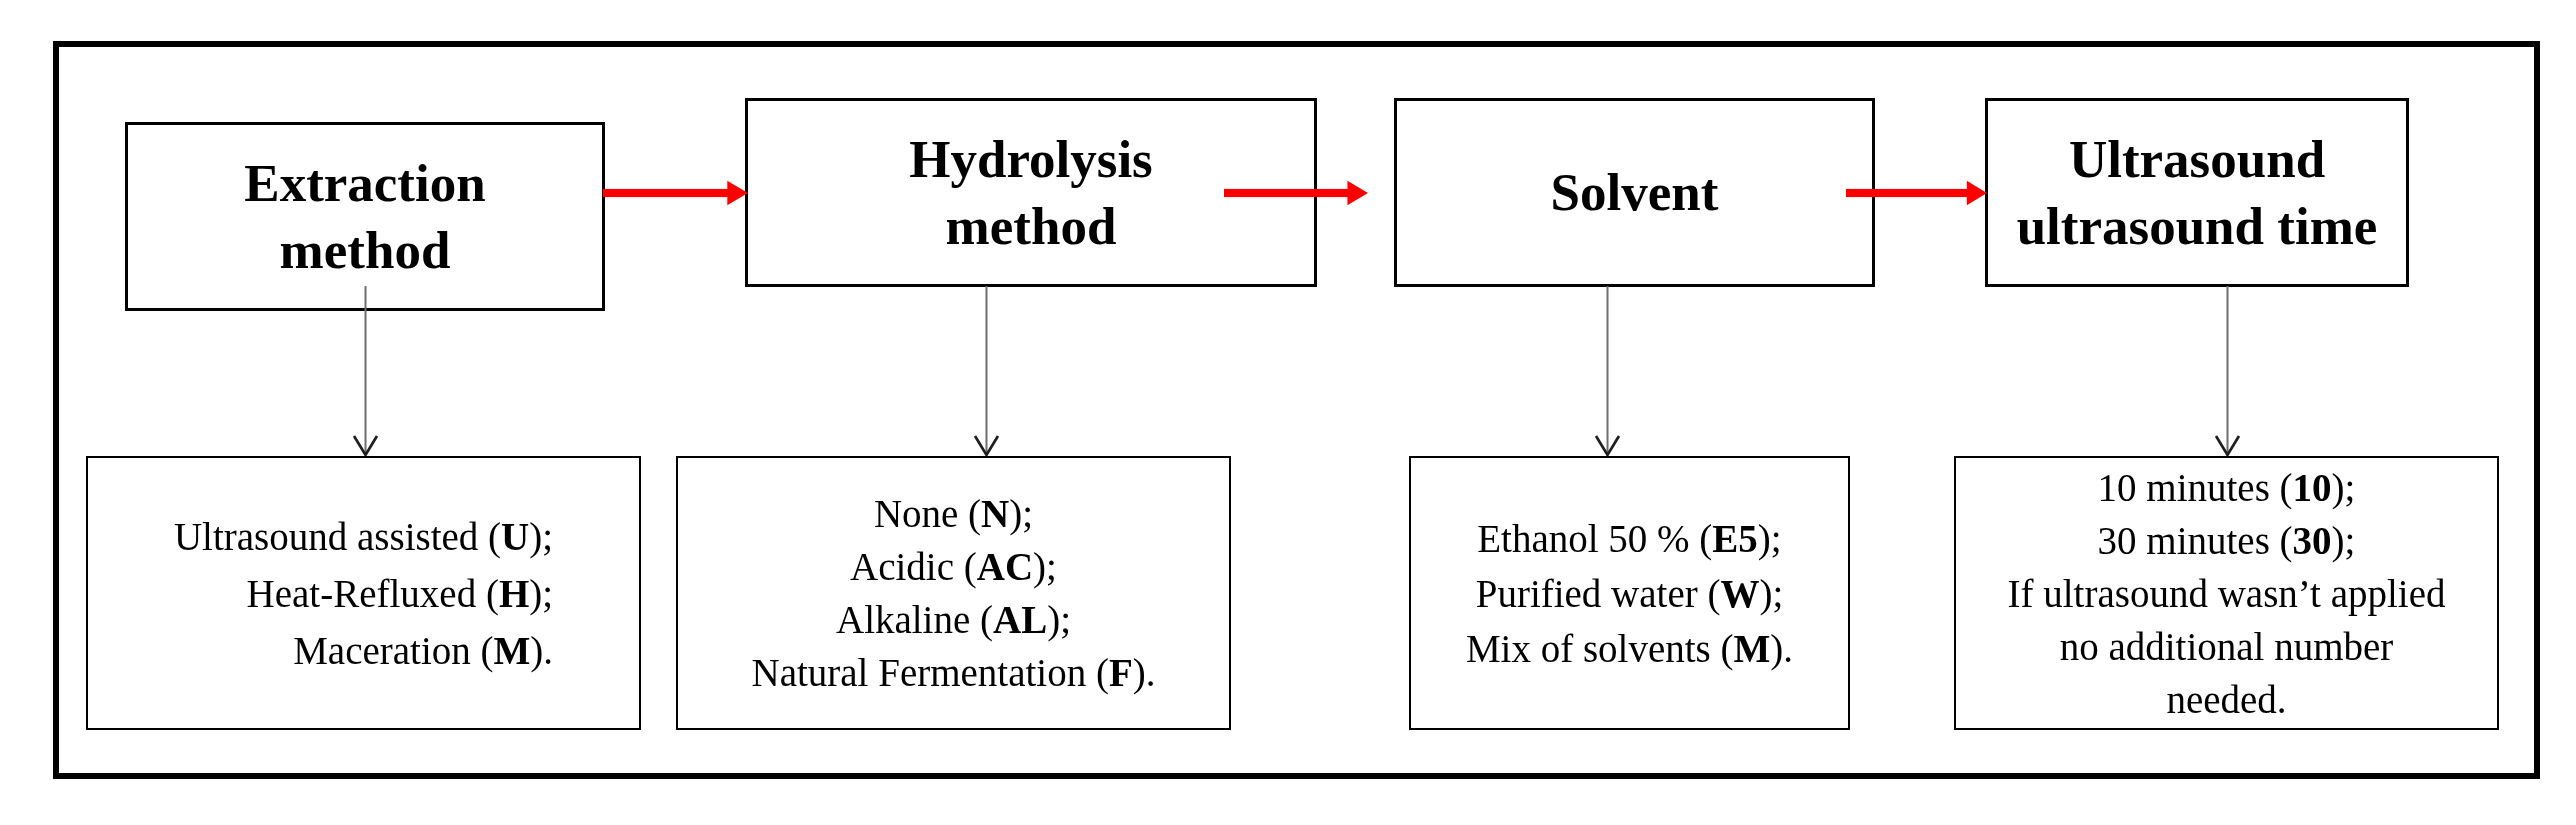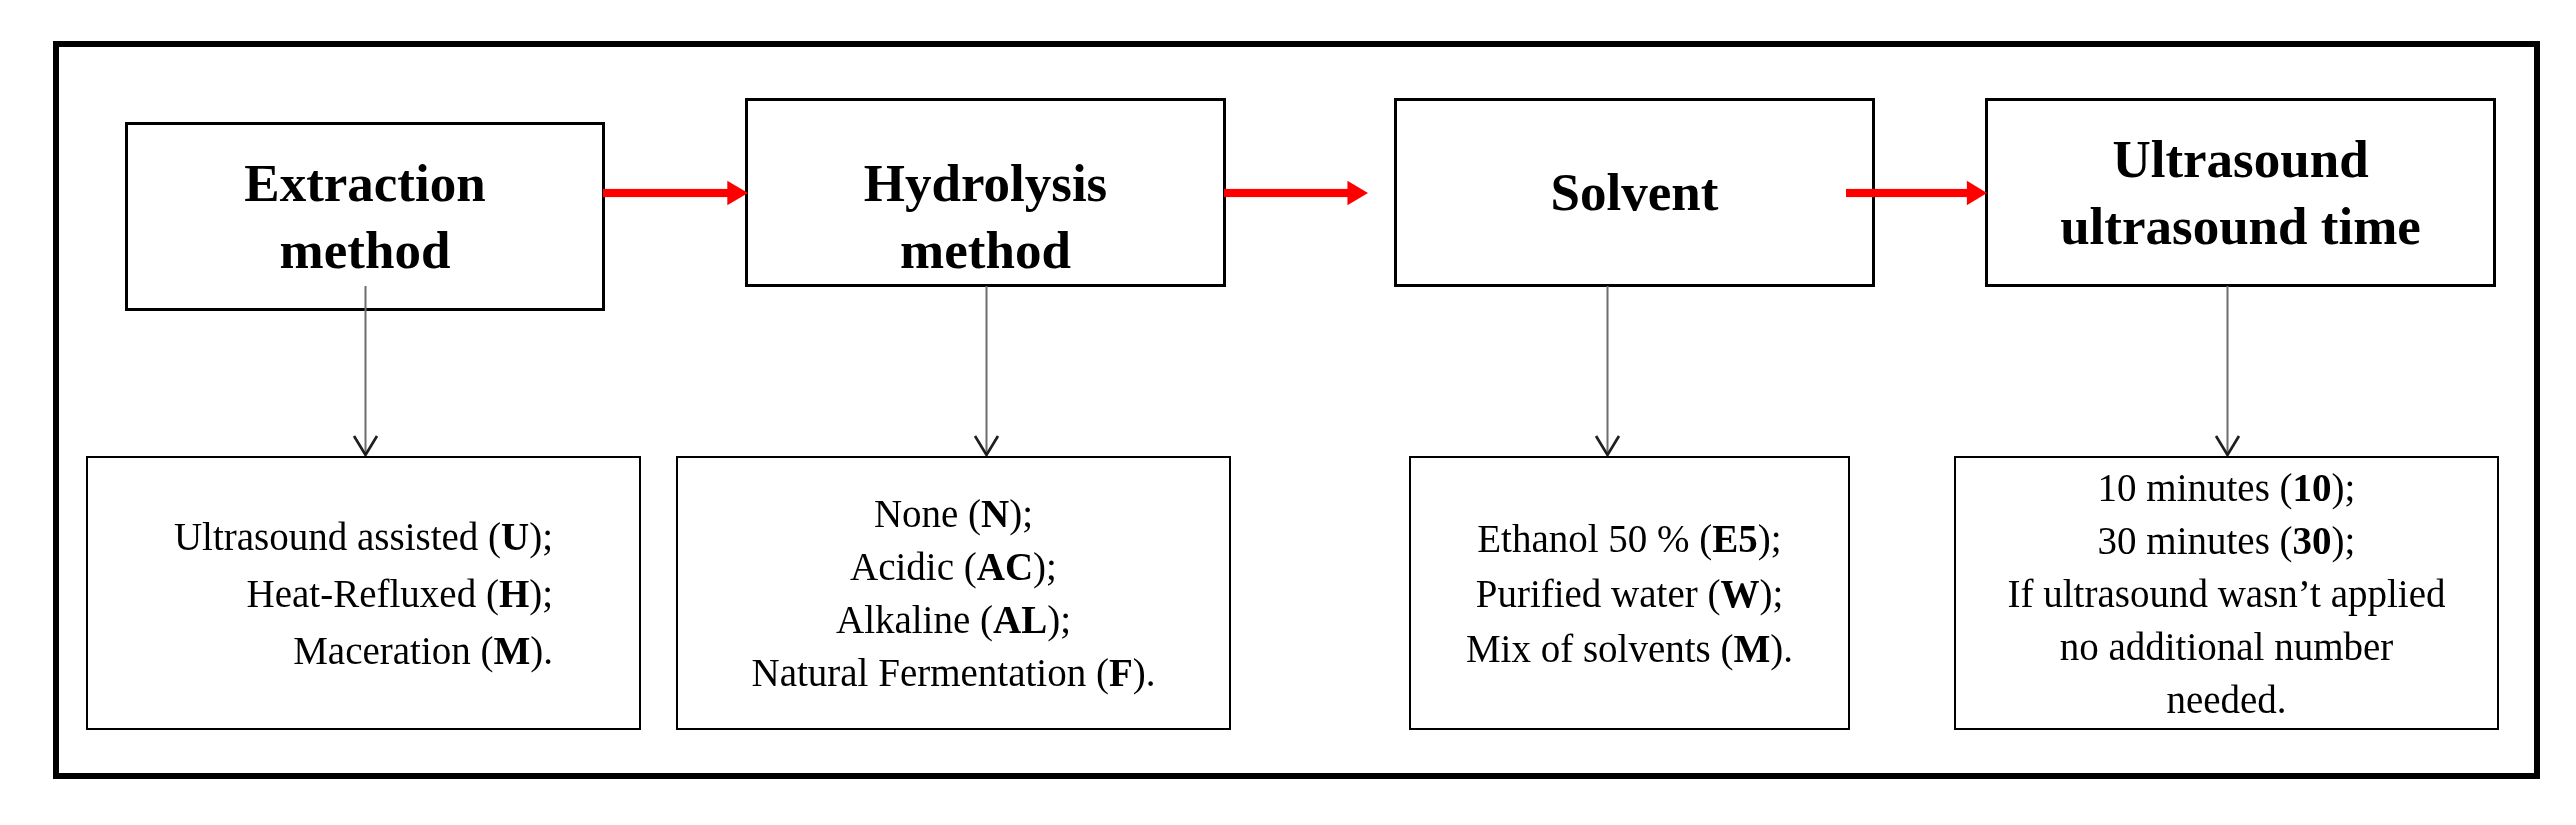--- a/index.html
+++ b/index.html
@@ -20,23 +20,23 @@
     text-align:center;font-weight:bold;font-size:53px;line-height:67px;
     letter-spacing:0px;
   }
   .dbox{
     position:absolute;top:456px;height:274px;
     border:2.7px solid #000;box-sizing:border-box;background:#fff;
     display:flex;flex-direction:column;align-items:center;justify-content:center;
     text-align:center;font-size:39px;line-height:54px;
   }
   .b1{left:125px;width:480px;margin-top:24px;}
-  .b2{left:745px;width:481px;justify-content:flex-end;}
+  .b2{left:745px;width:572px;}
   .b3{left:1366px;width:481px;margin-left:28px;}
-  .b4{left:1985px;width:511px;justify-content:center;}
+  .b4{left:1985px;width:424px;justify-content:center;}
   .d1{left:86px;width:555px;line-height:57px;text-align:right;}
   .d2{left:676px;width:555px;line-height:53px;}
   .d3{left:1409px;width:441px;line-height:55px;}
   .d4{left:1954px;width:545px;line-height:53px;justify-content:center;}
   .ra{position:absolute;top:159px;height:68px;}
   .ra1{left:603px;width:145px;}
   .ra2{left:1224px;width:144px;}
   .ra3{left:1846px;width:141px;}
   .da{position:absolute;top:286px;width:41px;height:173px;}
   .da1{left:345px;}

